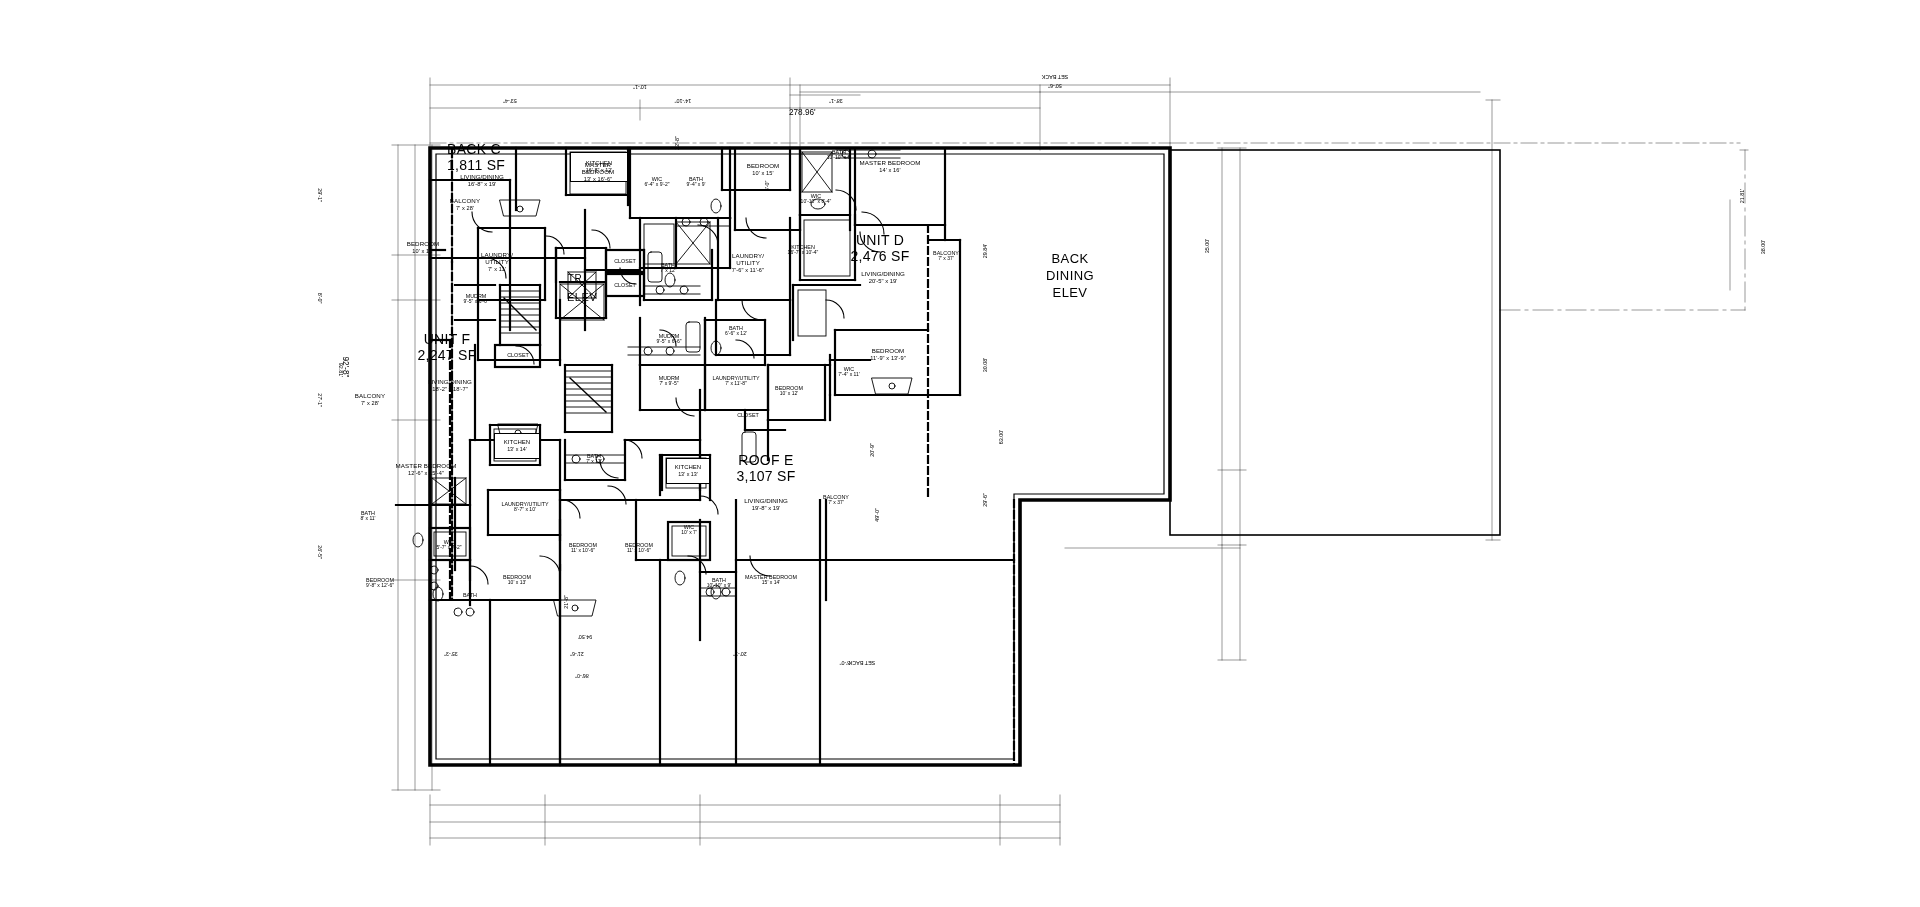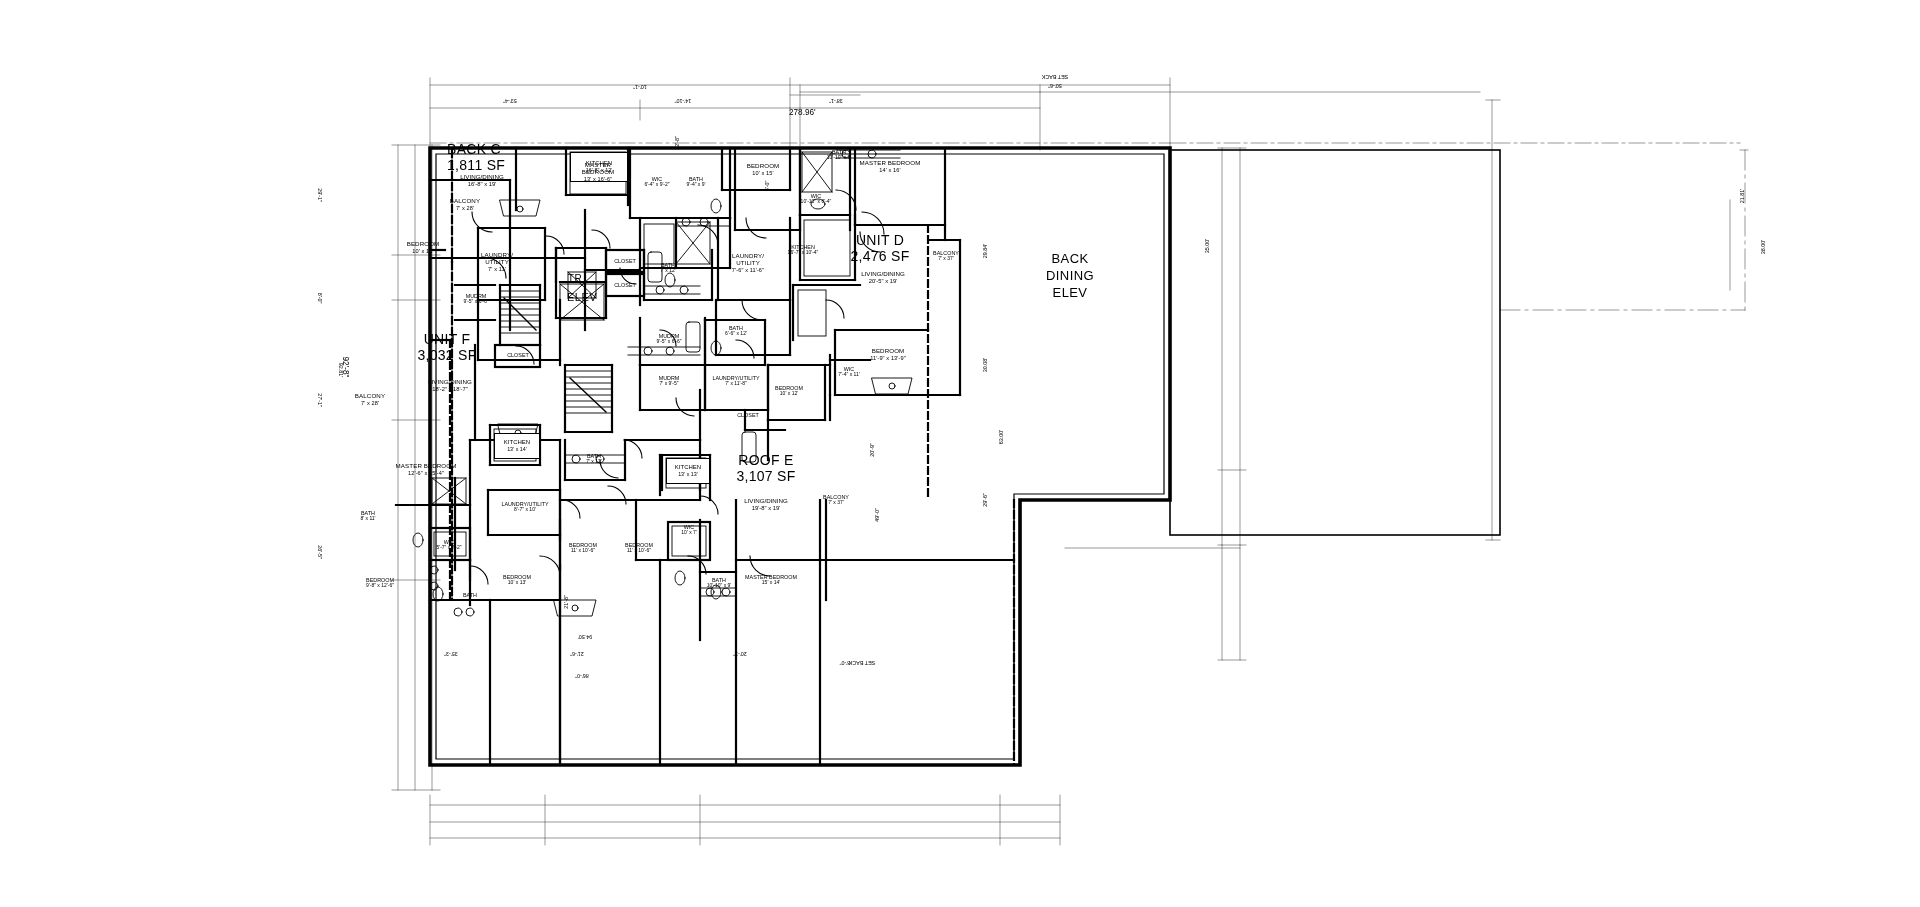--- a/index.html
+++ b/index.html
@@ -582,21 +582,21 @@
 <div class="lbl roomsm" style="left:789px;top:391px;">
   <span class="t1">BEDROOM</span>
       <span class="t2">10' x 12'</span>
 </div>
 <div class="lbl roomsm" style="left:748px;top:415px;">
   <span class="t1">CLOSET</span>
 </div>
 
 <div class="lbl unit" style="left:447px;top:348px;">
   <span class="t1">UNIT F</span>
-  <span class="t2">3,032 SF</span>
+  <span class="t2">2,247 SF</span>
 </div>
 <div class="lbl unitsub" style="left:450px;top:386px;">
   <span class="t1">LIVING/DINING</span>
   <span class="t2">18'-2" x 18'-7"</span>
 </div>
 
 <div class="lbl roomsm" style="left:518px;top:355px;">
   <span class="t1">CLOSET</span>
 </div>
 <div class="boxlabel" style="left:494px;top:433px;width:44px;height:24px;">

